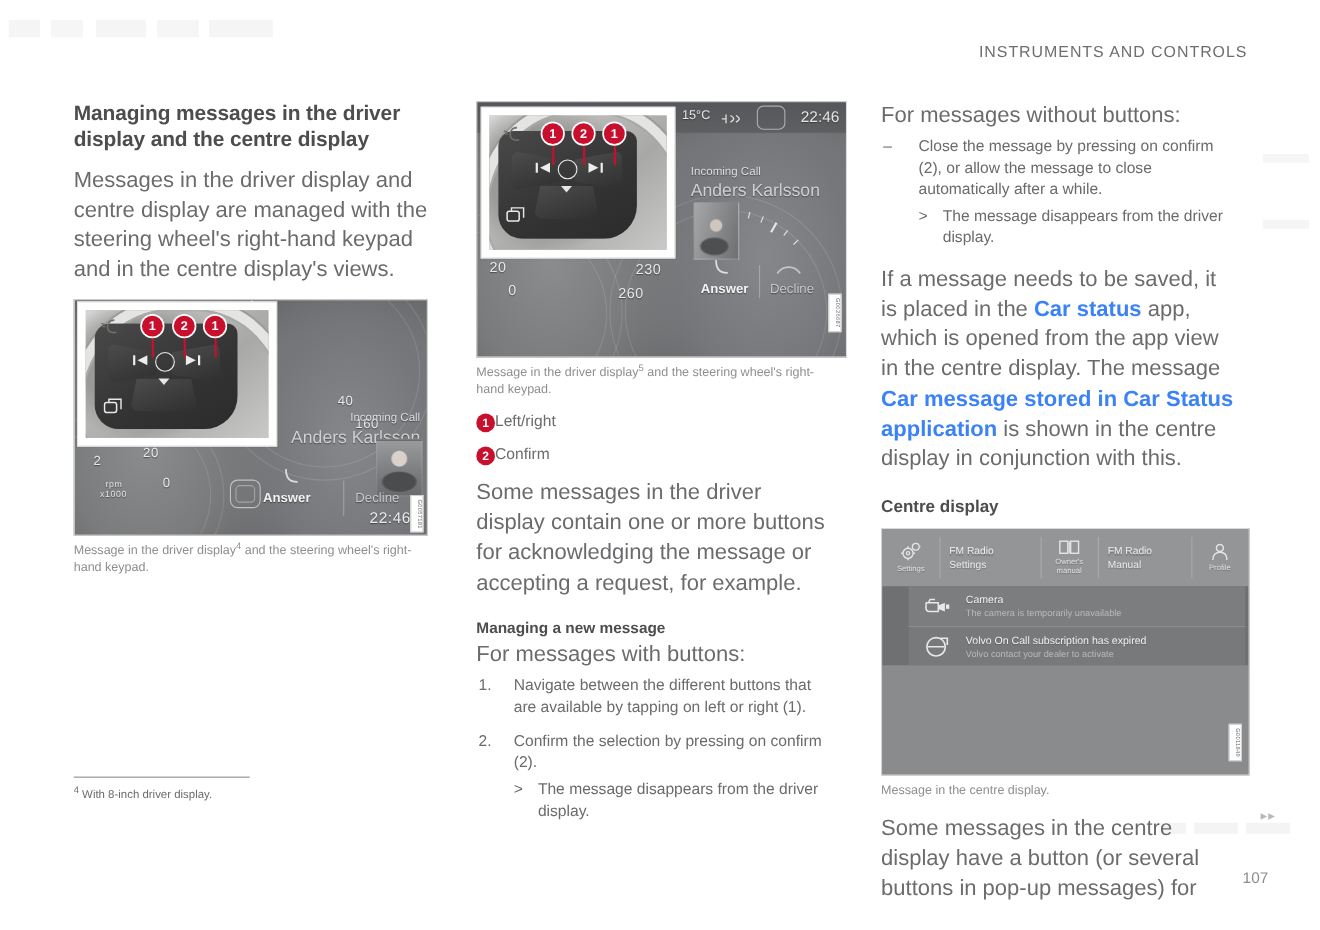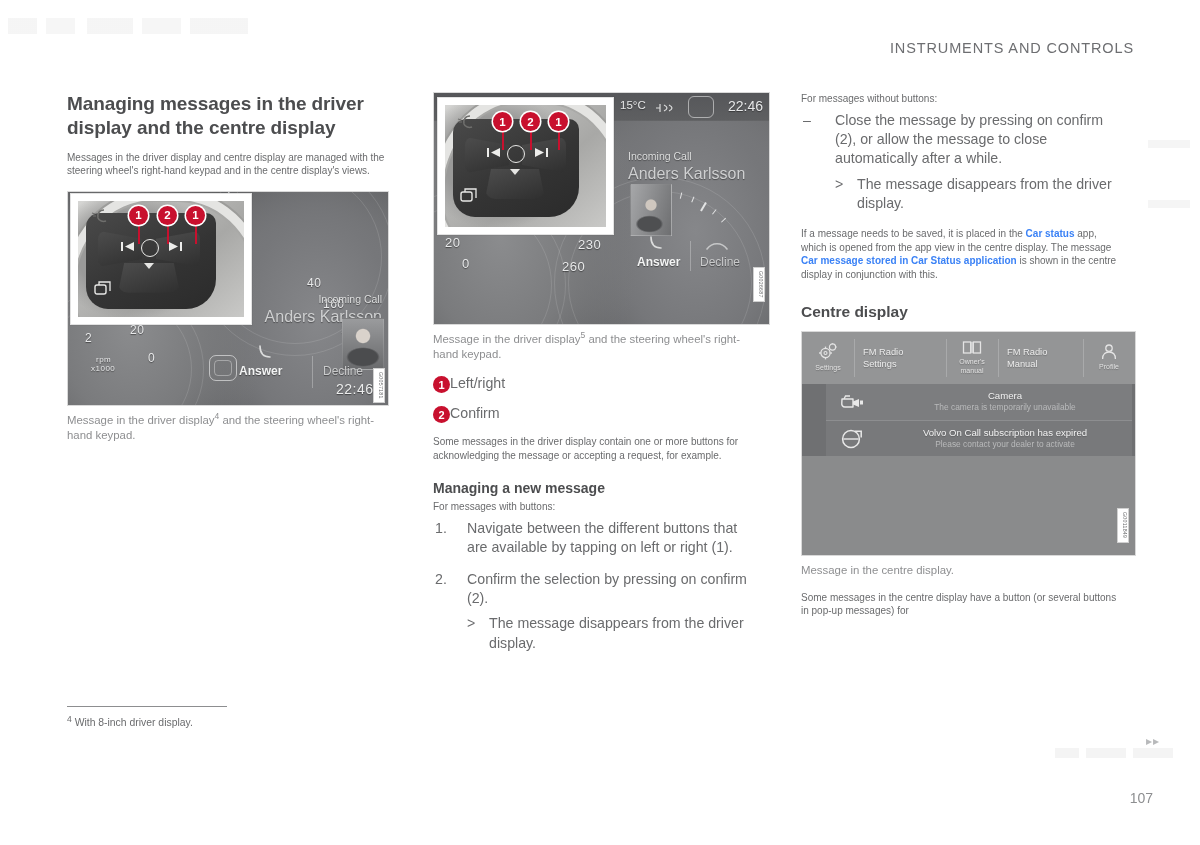--- a/index.html
+++ b/index.html
@@ -46,21 +46,21 @@
   }
   h2.sub{
     font-size:15.5px;line-height:1.3;margin:20px 0 9px 0;
     color:#4c4d4f;font-weight:bold;
   }
   h3.sub3{
     font-size:14px;line-height:1.3;margin:17px 0 3px 0;
     color:#4c4d4f;font-weight:bold;
   }
   p.body{
-    font-size:10px;line-height:1.36;margin:0 0 13px 0;color:#6a6b6d;
+    font-size:20px;line-height:1.36;margin:0 0 13px 0;color:#6a6b6d;
   }
   p.tight{margin-bottom:5px;}
   .caption{
     font-size:11.4px;line-height:1.32;color:#8d8e90;margin:7px 0 13px 0;
   }
   sup{font-size:8.5px;vertical-align:super;line-height:0;}
   b{color:#3b82f6;font-weight:bold;}
 
   
   .legend{display:flex;align-items:flex-start;margin:0 0 12px 0;}
@@ -235,21 +235,21 @@
   .cd-tab.icon-tab .lbl{font-size:7px;color:#e2e2e2;text-align:center;line-height:1.2;}
   .cd-icon{display:block;margin-bottom:3px;}
 
   .cd-msgzone{position:absolute;left:0;right:0;top:52px;height:72px;background:#6f7072;}
   .cd-msg{
     position:absolute;left:24px;right:3px;height:36px;
     background:#7c7d7f;display:flex;align-items:center;
   }
   .cd-msg.second{background:#78797b;border-top:1px solid rgba(255,255,255,.16);}
   .cd-msg .mi{flex:0 0 52px;display:flex;align-items:center;justify-content:center;}
-  .cd-msg .mt{flex:1;text-align:center;}
+  .cd-msg .mt{flex:1;}
   .cd-msg .m-title{font-size:9.6px;color:#f2f2f2;line-height:1.28;text-shadow:0 1px 1px rgba(0,0,0,.22);}
   .cd-msg .m-sub{font-size:8.4px;color:#b9babb;line-height:1.3;}
   .cd-body{position:absolute;left:0;right:0;top:124px;bottom:0;background:#8a8b8c;}
 </style>
 </head>
 <body>
 
 <div class="page">
 
   <div class="bleed"></div>
@@ -590,21 +590,21 @@
         <div class="cd-msg second" style="top:36px;">
           <div class="mi">
             <svg width="24" height="22" viewBox="0 0 24 22">
               <circle cx="11" cy="11" r="8.4" fill="none" stroke="#e8e8e8" stroke-width="1.5"></circle>
               <path d="M3.4 11 L18.6 11" stroke="#e8e8e8" stroke-width="1.4"></path>
               <path d="M15 3.2 L21.2 3.2 L21.2 9.4" fill="none" stroke="#e8e8e8" stroke-width="1.5"></path>
             </svg>
           </div>
           <div class="mt">
             <div class="m-title">Volvo On Call subscription has expired</div>
-            <div class="m-sub">Please contact your dealer to activate</div>
+            <div class="m-sub">Volvo contact your dealer to activate</div>
           </div>
         </div>
       </div>
 
       <div class="cd-body"></div>
       <div class="wm" style="right:6px;bottom:12px;">G0011849</div>
     </div>
 
     <div class="caption">Message in the centre display.</div>
     <p class="body">Some messages in the centre display have a button (or several buttons in pop-up messages) for</p>

